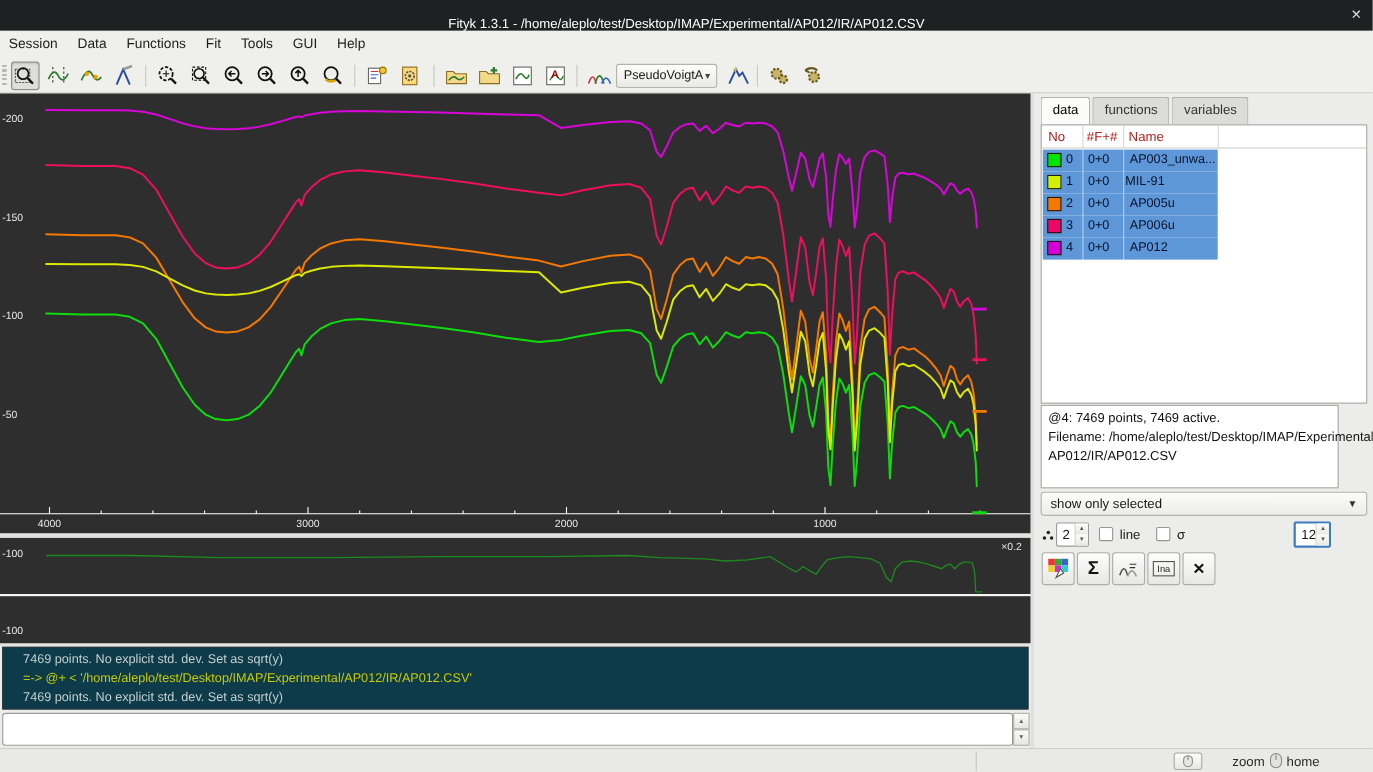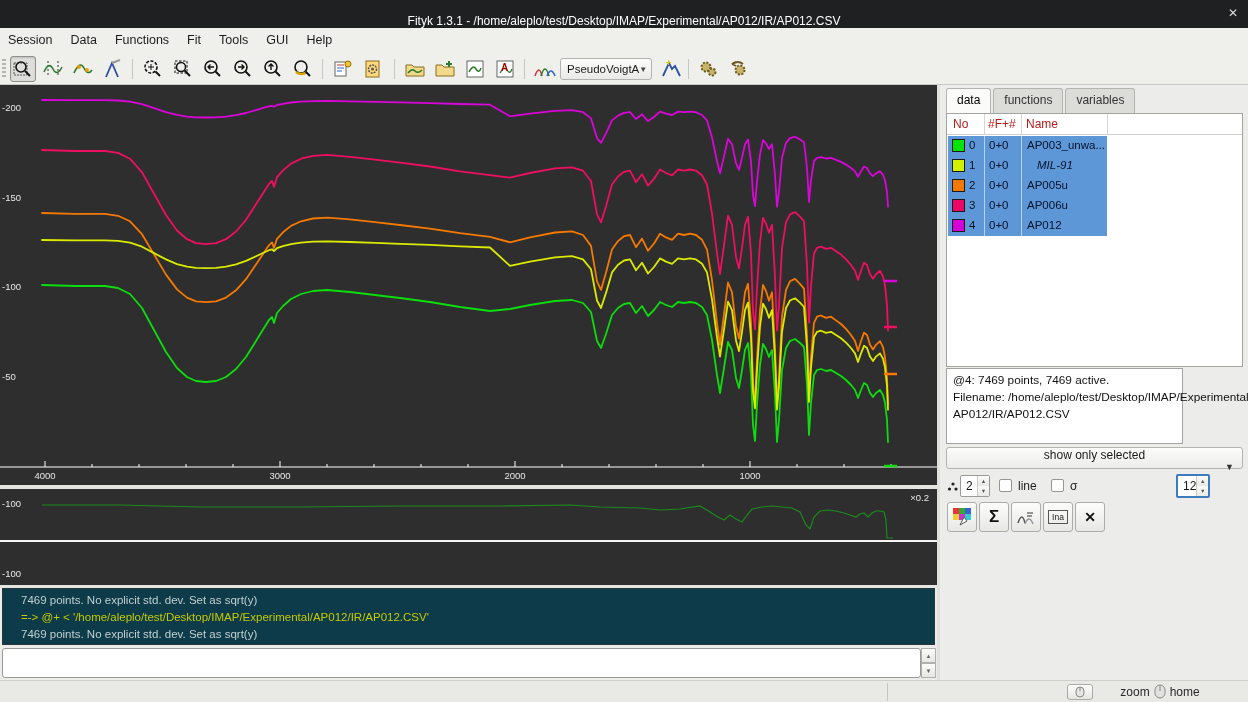--- a/index.html
+++ b/index.html
@@ -65,25 +65,25 @@
   .tab.active { background:#fbfbfa; height:25px; color:#000; }
   .tframe { left:946px; top:113px; width:297px; height:254px; background:#fff; border:1px solid #a3a3a0; }
   .thead { position:absolute; left:0; top:0; width:100%; height:21px; border-bottom:1px solid #cfcfcc; }
   .thead span { position:absolute; top:3px; font-size:12px; color:#b91c1c; }
   .tcol-sep { position:absolute; top:0; width:1px; height:21px; background:#d6d6d3; }
   .trow { position:absolute; left:1px; width:159px; height:20px; background:#5e97d8; }
   .trow .swatch { position:absolute; left:4px; top:3px; width:13px; height:13px; border:1px solid #1a1a1a; }
   .trow span { position:absolute; top:3px; font-size:11.5px; color:#04122a; }
   .trow .csep { position:absolute; top:0; width:1px; height:20px; background:rgba(255,255,255,.55); }
 
-  .inf { left:946px; top:368px; width:237px; height:76px; background:#fff; border:1px solid #a3a3a0; padding:3px 6px; }
+  .inf { left:946px; top:368px; width:271px; height:76px; background:#fff; border:1px solid #a3a3a0; padding:3px 6px; }
   .inf div { font-size:11.8px; line-height:17px; color:#111; white-space:nowrap; }
 
   .combo { left:946px; top:447px; width:297px; height:22px; background:linear-gradient(#fcfcfb,#ececea);
-           border:1px solid #b3b3af; border-radius:3px; display:flex; align-items:center; padding:0 8px; font-size:12px;flex-direction:column; }
+           border:1px solid #b3b3af; border-radius:3px; display:flex; align-items:center; padding:0 8px; font-size:12px; }
   .combo .arr { margin-left:auto; font-size:9px; color:#333; }
 
   .spin { background:#fff; border:1px solid #9a9a96; border-radius:2px; display:flex; }
   .spin .val { flex:1; font-size:12px; display:flex; align-items:center; padding-left:5px; }
   .spin .btns { width:12px; display:flex; flex-direction:column; border-left:1px solid #c9c9c6; }
   .spin .btns div { flex:1; font-size:5.5px; color:#555; display:flex; align-items:center; justify-content:center; background:linear-gradient(#fbfbfa,#e8e8e5); }
   .spin.focus { border:2px solid #3d7bbf; }
 
   .cb { position:absolute; width:13px; height:13px; background:#fff; border:1px solid #96968f; border-radius:2px; }
   .cb-label { position:absolute; font-size:12px; color:#222; }
@@ -402,21 +402,21 @@
         <span style="left: 21px;">0</span>
         <span style="left: 41px;">0+0</span>
         <span style="left: 79px;">AP003_unwa...</span>
         <div class="csep" style="left: 36px;"></div>
         <div class="csep" style="left: 73px;"></div>
       </div>
       <div class="trow" style="top: 42px; background: rgb(94, 151, 216);">
         <div class="swatch" style="background: rgb(210, 240, 0);"></div>
         <span style="left: 21px;">1</span>
         <span style="left: 41px;">0+0</span>
-        <span style="left: 89px; font-style: italic;">MIL-91</span>
+        <span style="left: 75px;">MIL-91</span>
         <div class="csep" style="left: 36px;"></div>
         <div class="csep" style="left: 73px;"></div>
       </div>
       <div class="trow" style="top: 62px; background: rgb(94, 151, 216);">
         <div class="swatch" style="background: rgb(245, 121, 0);"></div>
         <span style="left: 21px;">2</span>
         <span style="left: 41px;">0+0</span>
         <span style="left: 79px;">AP005u</span>
         <div class="csep" style="left: 36px;"></div>
         <div class="csep" style="left: 73px;"></div>

